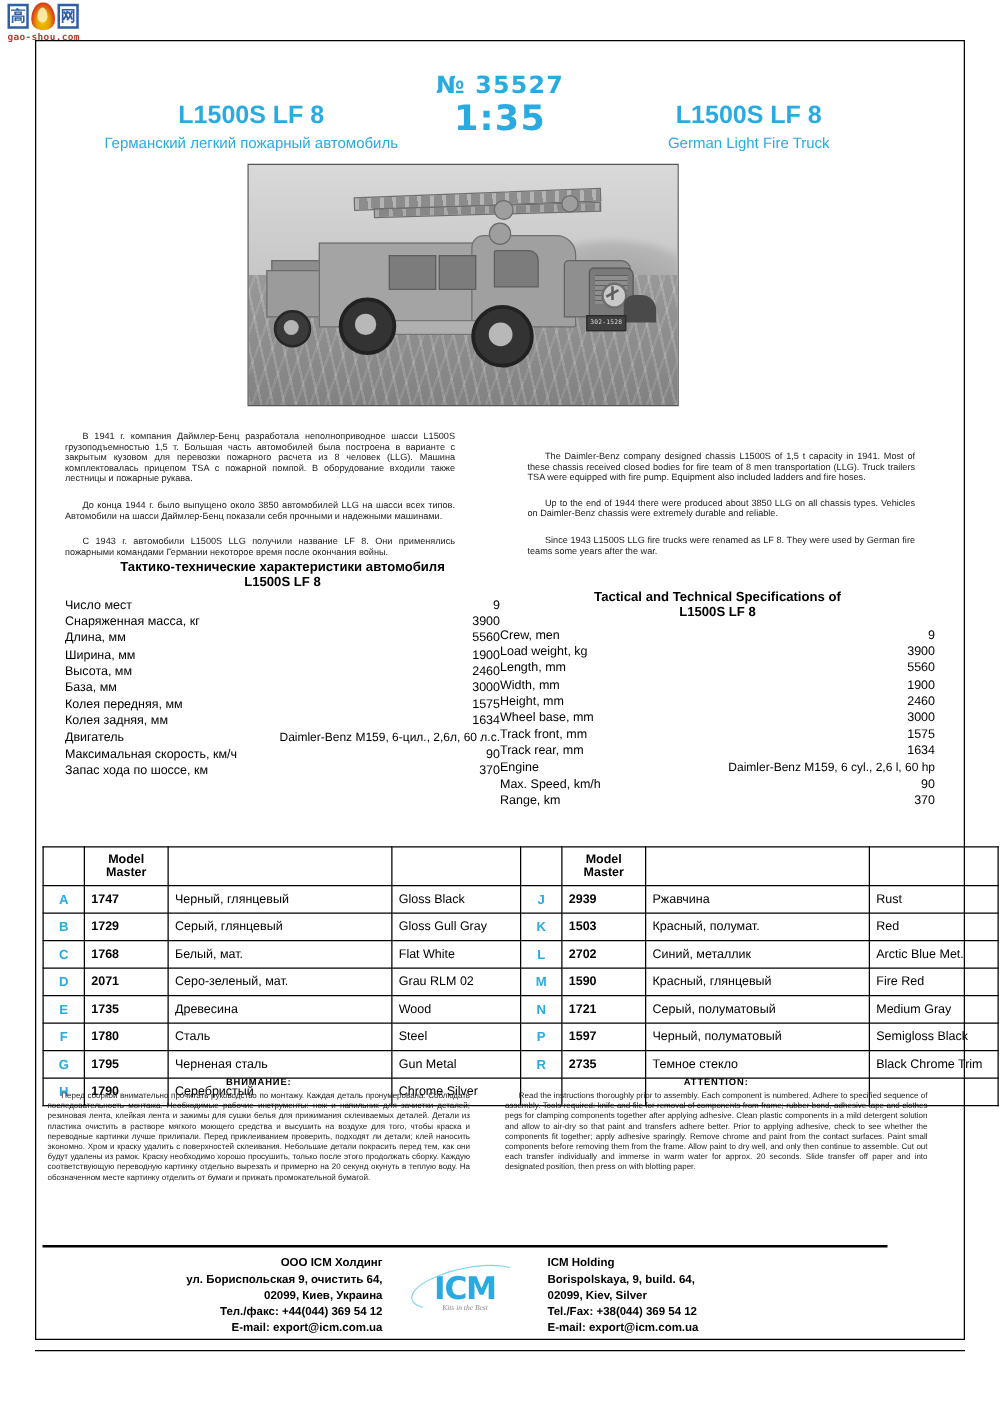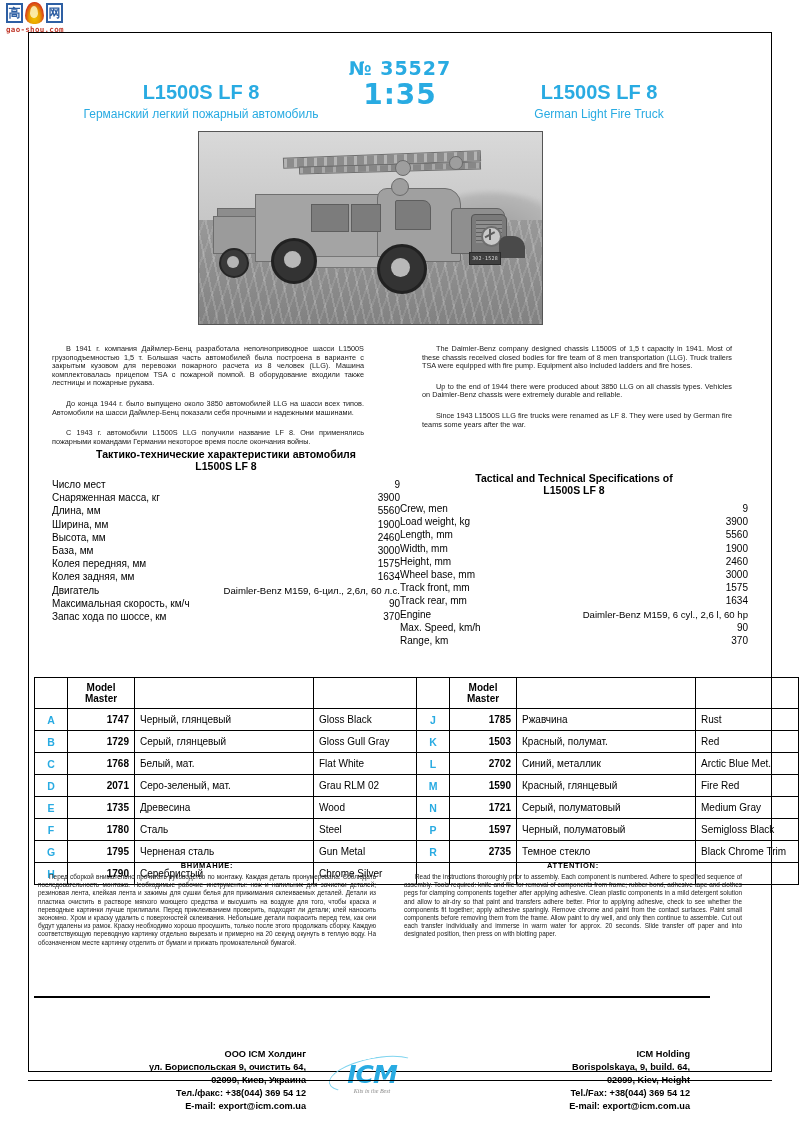--- a/index.html
+++ b/index.html
@@ -171,21 +171,21 @@
   
   .desc {
     position: absolute;
     font-size: 7.3px;
     line-height: 8.6px;
     text-align: justify;
     color: #1a1a1a;
   }
   .desc p { margin: 12px; text-indent: 14px; }
   .desc.left  { left: 40px;  top: 333px; width: 336px; }
-  .desc.right { left: 410px; top: 333px; width: 334px; }
+  .desc.right { left: 410px; top: 349px; width: 334px; }
 
   
   .spec { position: absolute; width: 348px; }
   .spec.left  { left: 52px;  top: 448px; }
   .spec.right { left: 400px; top: 472px; }
   .spec-title {
     text-align: center; font-weight: bold; font-size: 10.5px;
     line-height: 12px; margin-bottom: 6px; color:#000;
   }
   .spec-row {
@@ -213,21 +213,21 @@
     color: #000;
     vertical-align: middle;
     overflow: hidden;
     white-space: nowrap;
   }
   #colour-table .c-key {
     width: 22px; text-align: center;
     color: #29abe2; font-weight: bold; font-size: 10.5px;
   }
   #colour-table .c-code {
-    width: 56px; text-align: right; font-weight: bold;
+    width: 56px; text-align: left; font-weight: bold;
   }
   #colour-table .c-ru { width: 168px; }
   #colour-table .c-en { width: 92px; }
   #colour-table .hdr-cell {
     font-weight: bold; text-align: center;
     height: 30px; line-height: 11px; font-size: 10px;
   }
   #colour-table .hdr-cell span { display: block; }
 
   
@@ -242,36 +242,36 @@
     font-size: 6.4px; line-height: 8.2px; text-align: justify; color: #1a1a1a;
   }
   .attn-body p { margin: 0; text-indent: 11px; }
 
   
   #footer-rule {
     position: absolute; left: 34px; top: 996px; width: 676px;
     border-top: 2px solid #000;
   }
   #footer {
-    position: absolute; left: 34px; top: 1048px; width: 676px;
+    position: absolute; left: 34px; top: 1004px; width: 676px;
     height: 70px;
     display: flex; align-items: flex-start; justify-content: center;
   }
   .foot-col {
     font-size: 9.2px; font-weight: bold; line-height: 13px; color:#000;
     width: 252px;
   }
   .foot-col.l { text-align: right; padding-right: 14px; }
-  .foot-col.r { text-align: right;  padding-left: 14px; }
+  .foot-col.r { text-align: left;  padding-left: 14px; }
   #icm-logo {
     width: 104px; padding-top: 14px; text-align: center; position: relative;
   }
   .icm-word {
     font-size: 25px; font-weight: bold; color: #29abe2;
-    font-style: italic; letter-spacing: -1px; line-height: 1;
+    letter-spacing: -1px; line-height: 1;
     font-family: "DejaVu Sans", sans-serif;
   }
   .icm-swoosh {
     position:absolute; left: 8px; top: 10px; width: 88px; height: 30px;
     border: 1.6px solid #7fd4ef; border-radius: 50%;
     transform: rotate(-12deg);
     border-right-color: transparent; border-bottom-color: transparent;
   }
   .icm-tag {
     font-size: 6px; font-style: italic; color: #8a8a8a; margin-top: 1px;
@@ -475,21 +475,21 @@
         </td>
         <td class="c-ru"></td>
         <td class="c-en"></td>
       </tr>
       <tr>
         <td class="c-key">A</td>
         <td class="c-code">1747</td>
         <td class="c-ru">Черный, глянцевый</td>
         <td class="c-en">Gloss Black</td>
         <td class="c-key">J</td>
-        <td class="c-code">1785</td>
+        <td class="c-code">2939</td>
         <td class="c-ru">Ржавчина</td>
         <td class="c-en">Rust</td>
       </tr>
       <tr>
         <td class="c-key">B</td>
         <td class="c-code">1729</td>
         <td class="c-ru">Серый, глянцевый</td>
         <td class="c-en">Gloss Gull Gray</td>
         <td class="c-key">K</td>
         <td class="c-code">1503</td>
@@ -571,29 +571,29 @@
     <p>Read the instructions thoroughly prior to assembly. Each component is numbered. Adhere to specified sequence of assembly. Tools required: knife and file for removal of components from frame; rubber bond, adhesive tape and clothes pegs for clamping components together after applying adhesive. Clean plastic components in a mild detergent solution and allow to air-dry so that paint and transfers adhere better. Prior to applying adhesive, check to see whether the components fit together; apply adhesive sparingly. Remove chrome and paint from the contact surfaces. Paint small components before removing them from the frame. Allow paint to dry well, and only then continue to assemble. Cut out each transfer individually and immerse in warm water for approx. 20 seconds. Slide transfer off paper and into designated position, then press on with blotting paper.</p>
   </div>
 </div>
 
 <div id="footer-rule"></div>
 <div id="footer">
   <div class="foot-col l">
     <div>ООО ICM Холдинг</div>
     <div>ул. Бориспольская 9, очистить 64,</div>
     <div>02099, Киев, Украина</div>
-    <div>Тел./факс: +38(044) 369 54 12</div>
+    <div>Тел./факс: +44(044) 369 54 12</div>
     <div>E-mail: export@icm.com.ua</div>
   </div>
   <div id="icm-logo">
     <div class="icm-swoosh"></div>
     <div class="icm-word">ICM</div>
     <div class="icm-tag">Kits in the Best</div>
   </div>
   <div class="foot-col r">
     <div>ICM Holding</div>
     <div>Borispolskaya, 9, build. 64,</div>
-    <div>02099, Kiev, Height</div>
+    <div>02099, Kiev, Silver</div>
     <div>Tel./Fax: +38(044) 369 54 12</div>
     <div>E-mail: export@icm.com.ua</div>
   </div>
 </div>
 <div id="bottom-rule"></div>
 
 </body></html>

